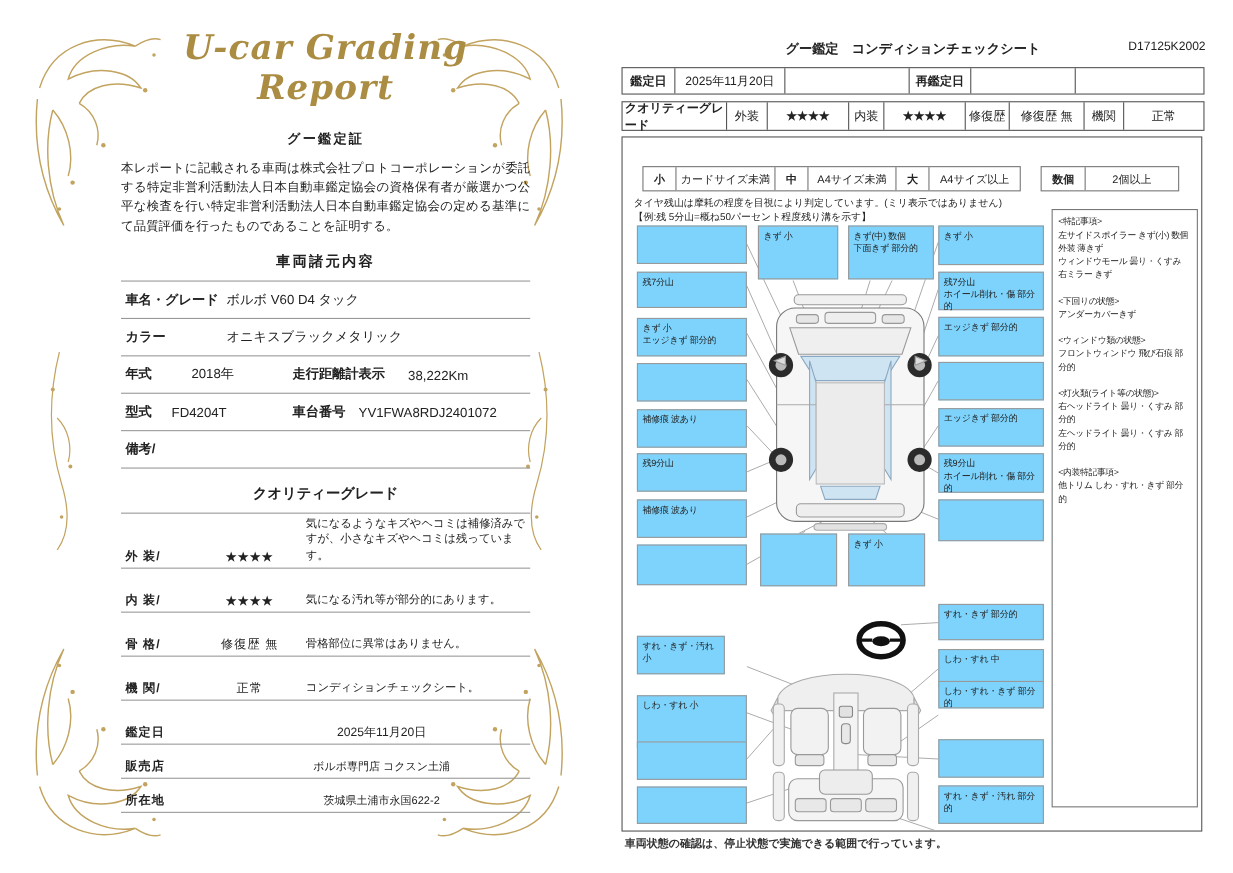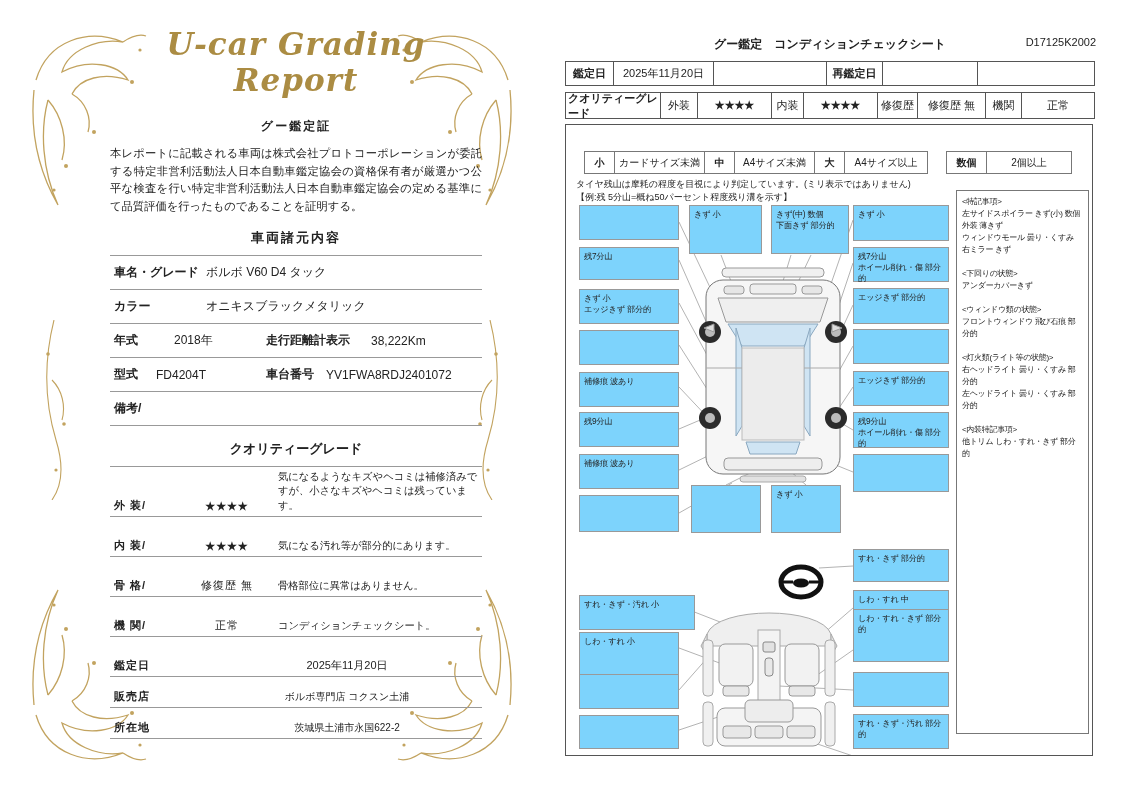--- a/index.html
+++ b/index.html
@@ -360,21 +360,21 @@
 
       <div class="abox" style="left:13px;top:80px;width:100px;height:35px"></div>
       <div class="abox" style="left:13px;top:122px;width:100px;height:33px">残7分山</div>
       <div class="abox" style="left:13px;top:164px;width:100px;height:35px">きず 小
 エッジきず 部分的</div>
       <div class="abox" style="left:13px;top:205px;width:100px;height:35px"></div>
       <div class="abox" style="left:13px;top:247px;width:100px;height:35px">補修痕 波あり</div>
       <div class="abox" style="left:13px;top:287px;width:100px;height:35px">残9分山</div>
       <div class="abox" style="left:13px;top:329px;width:100px;height:35px">補修痕 波あり</div>
       <div class="abox" style="left:13px;top:370px;width:100px;height:37px"></div>
-      <div class="abox" style="left:13px;top:470px;width:116px;height:35px">すれ・きず・汚れ 小</div>
+      <div class="abox" style="left:13px;top:453px;width:80px;height:35px">すれ・きず・汚れ 小</div>
       <div class="abox" style="left:13px;top:507px;width:100px;height:48px">しわ・すれ 小</div>
       <div class="abox" style="left:13px;top:549px;width:100px;height:35px"></div>
       <div class="abox" style="left:13px;top:590px;width:100px;height:34px"></div>
 
       <div class="abox" style="left:123px;top:80px;width:73px;height:49px">きず 小</div>
       <div class="abox" style="left:205px;top:80px;width:78px;height:49px">きず(中) 数個
 下面きず 部分的</div>
 
       <div class="abox" style="left:125px;top:360px;width:70px;height:48px"></div>
       <div class="abox" style="left:205px;top:360px;width:70px;height:48px">きず 小</div>
@@ -383,21 +383,21 @@
       <div class="abox" style="left:287px;top:122px;width:96px;height:35px">残7分山
 ホイール削れ・傷 部分的</div>
       <div class="abox" style="left:287px;top:163px;width:96px;height:36px">エッジきず 部分的</div>
       <div class="abox" style="left:287px;top:204px;width:96px;height:35px"></div>
       <div class="abox" style="left:287px;top:246px;width:96px;height:35px">エッジきず 部分的</div>
       <div class="abox" style="left:287px;top:287px;width:96px;height:36px">残9分山
 ホイール削れ・傷 部分的</div>
       <div class="abox" style="left:287px;top:329px;width:96px;height:38px"></div>
       <div class="abox" style="left:287px;top:424px;width:96px;height:33px">すれ・きず 部分的</div>
       <div class="abox" style="left:287px;top:465px;width:96px;height:35px">しわ・すれ 中</div>
-      <div class="abox" style="left:287px;top:484px;width:96px;height:53px">しわ・すれ・きず 部分的</div>
+      <div class="abox" style="left:287px;top:494px;width:96px;height:25px">しわ・すれ・きず 部分的</div>
       <div class="abox" style="left:287px;top:547px;width:96px;height:35px"></div>
       <div class="abox" style="left:287px;top:589px;width:96px;height:35px">すれ・きず・汚れ 部分的</div>
 
       <div class="notes-box" style="left:390px;top:65px;width:133px;height:544px">&lt;特記事項&gt;
 左サイドスポイラー きず(小) 数個
 外装 薄きず
 ウィンドウモール 曇り・くすみ
 右ミラー きず
 
 &lt;下回りの状態&gt;
@@ -407,14 +407,15 @@
 フロントウィンドウ 飛び石痕 部分的
 
 &lt;灯火類(ライト等の状態)&gt;
 右ヘッドライト 曇り・くすみ 部分的
 左ヘッドライト 曇り・くすみ 部分的
 
 &lt;内装特記事項&gt;
 他トリム しわ・すれ・きず 部分的</div>
     </div>
 
+    <div class="sheet-foot">車両状態の確認は、停止状態で実施できる範囲で行っています。</div>
   </div>
 </div>
 
 </body></html>

